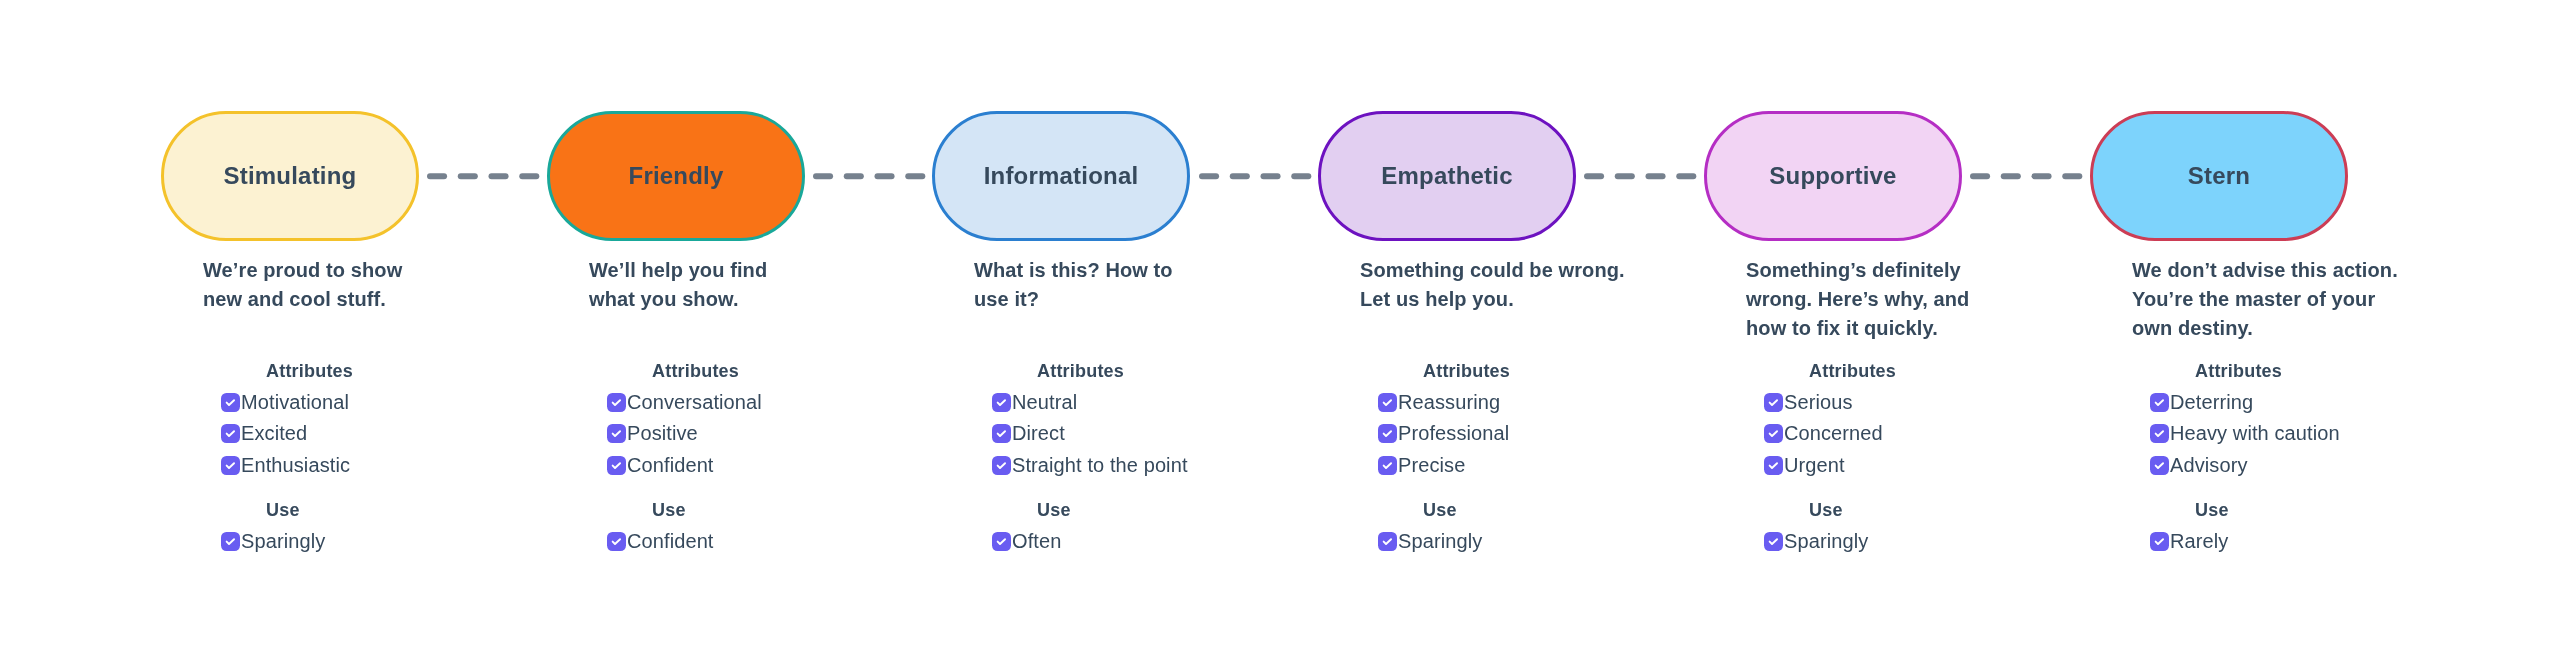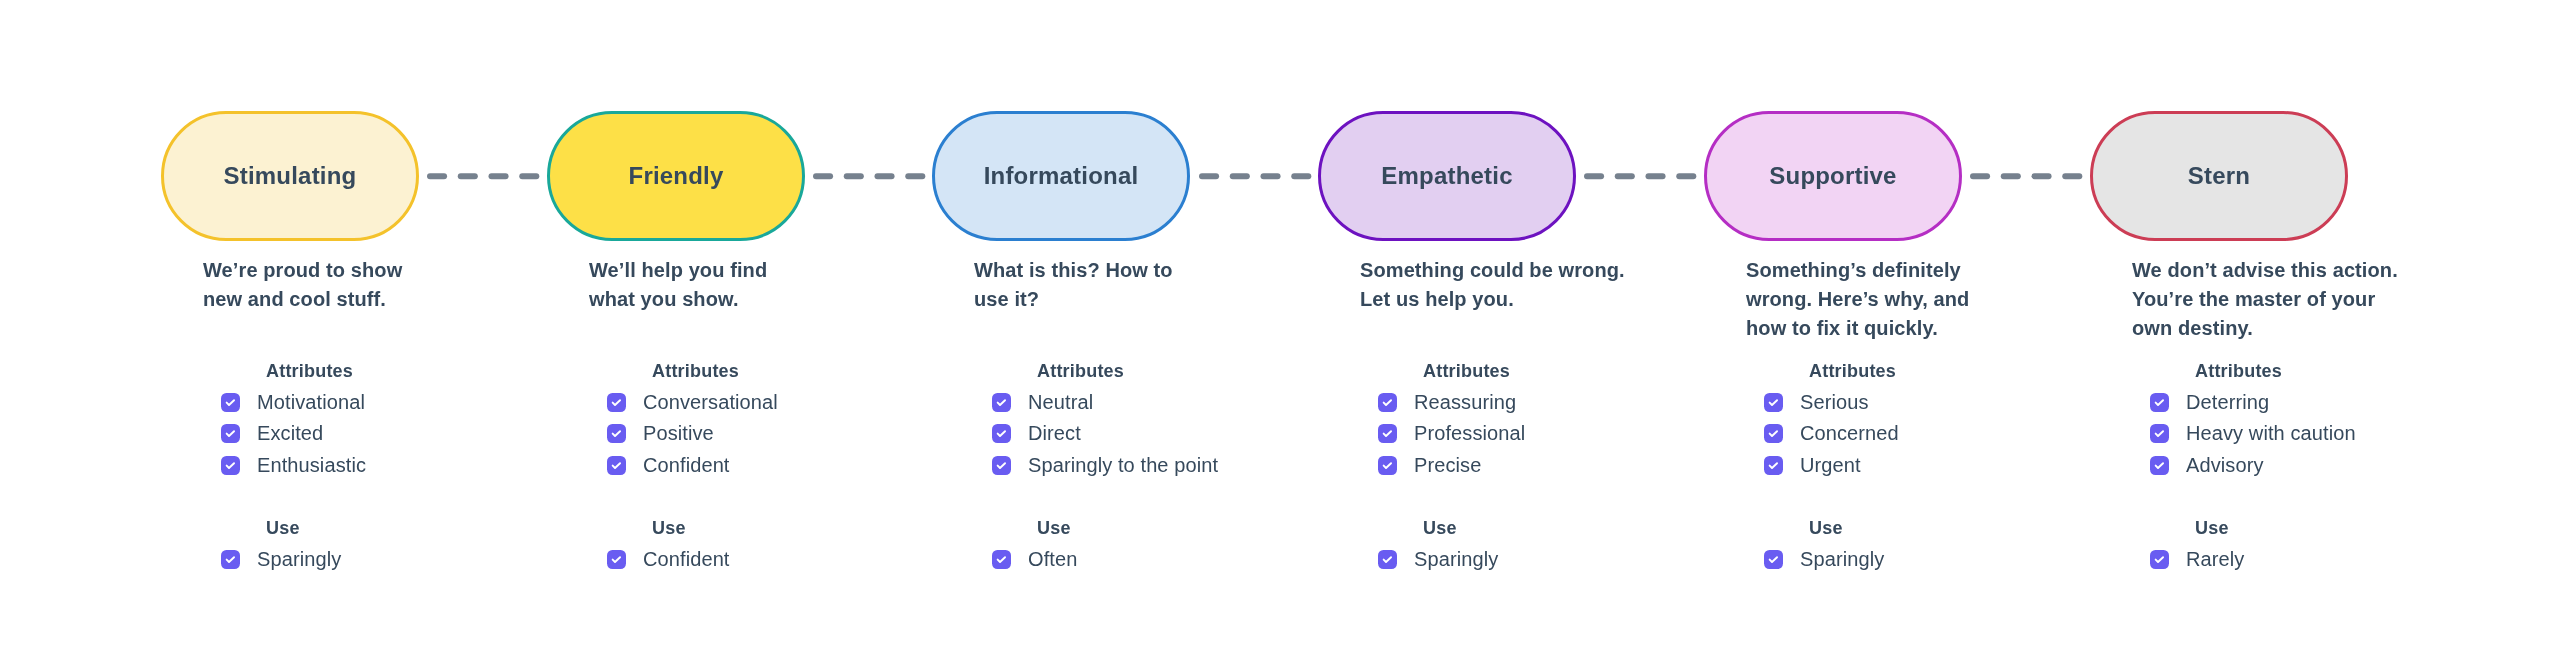--- a/index.html
+++ b/index.html
@@ -52,21 +52,21 @@
     white-space: pre-line;
     letter-spacing: 0.1px;
   }
   .attrs {
     position: absolute;
     top: 250px;
     left: 60px;
   }
   .use {
     position: absolute;
-    top: 407px;
+    top: 389px;
     left: 60px;
   }
   .section-label {
     font-size: 18px;
     font-weight: 700;
     letter-spacing: 0.2px;
     margin-left: 45px;
   }
   .check-row {
     display: flex;
@@ -83,21 +83,21 @@
     align-items: center;
     justify-content: center;
     flex: 0 0 auto;
   }
   .checkbox svg {
     width: 12.7px;
     height: 12.7px;
     display: block;
   }
   .check-label {
-    margin-left: 17px;
+    margin-left: 1px;
     font-size: 20px;
     font-weight: 500;
     letter-spacing: 0.1px;
     white-space: nowrap;
   }
   .connector {
     position: absolute;
     top: 173px;
     height: 6.7px;
     width: 127px;
@@ -191,21 +191,21 @@
             <svg viewBox="0 0 24 24">
               <path d="M5 12.5l4.5 4.5L19 8" stroke="#FFFFFF" stroke-width="3.6" fill="none" stroke-linecap="round" stroke-linejoin="round"></path>
             </svg>
           </span>
         <span class="check-label">Sparingly</span>
       </div>
     </div>
   </div>
 
   <div class="tone-col" style="left:547px">
-    <div class="pill" style="background-color: #fde047; border-color: rgb(25, 168, 154);">
+    <div class="pill" style="background-color: #f97316; border-color: rgb(25, 168, 154);">
       <span class="pill-label">Friendly</span>
     </div>
     <div class="desc">We’ll help you find
 what you show.</div>
     <div class="attrs">
       <div class="section-label">Attributes</div>
       <div class="check-row">
         <span class="checkbox" style="background-color: rgb(105, 92, 241);">
             <svg viewBox="0 0 24 24">
               <path d="M5 12.5l4.5 4.5L19 8" stroke="#FFFFFF" stroke-width="3.6" fill="none" stroke-linecap="round" stroke-linejoin="round"></path>
@@ -266,21 +266,21 @@
             </svg>
           </span>
         <span class="check-label">Direct</span>
       </div>
       <div class="check-row">
         <span class="checkbox" style="background-color: rgb(105, 92, 241);">
             <svg viewBox="0 0 24 24">
               <path d="M5 12.5l4.5 4.5L19 8" stroke="#FFFFFF" stroke-width="3.6" fill="none" stroke-linecap="round" stroke-linejoin="round"></path>
             </svg>
           </span>
-        <span class="check-label">Sparingly to the point</span>
+        <span class="check-label">Straight to the point</span>
       </div>
     </div>
     <div class="use">
       <div class="section-label">Use</div>
       <div class="check-row">
         <span class="checkbox" style="background-color: rgb(105, 92, 241);">
             <svg viewBox="0 0 24 24">
               <path d="M5 12.5l4.5 4.5L19 8" stroke="#FFFFFF" stroke-width="3.6" fill="none" stroke-linecap="round" stroke-linejoin="round"></path>
             </svg>
           </span>
@@ -376,21 +376,21 @@
             <svg viewBox="0 0 24 24">
               <path d="M5 12.5l4.5 4.5L19 8" stroke="#FFFFFF" stroke-width="3.6" fill="none" stroke-linecap="round" stroke-linejoin="round"></path>
             </svg>
           </span>
         <span class="check-label">Sparingly</span>
       </div>
     </div>
   </div>
 
   <div class="tone-col" style="left:2090px">
-    <div class="pill" style="background-color: #e5e5e5; border-color: rgb(204, 61, 85);">
+    <div class="pill" style="background-color: #7dd3fc; border-color: rgb(204, 61, 85);">
       <span class="pill-label">Stern</span>
     </div>
     <div class="desc">We don’t advise this action.
 You’re the master of your
 own destiny.</div>
     <div class="attrs">
       <div class="section-label">Attributes</div>
       <div class="check-row">
         <span class="checkbox" style="background-color: rgb(105, 92, 241);">
             <svg viewBox="0 0 24 24">

